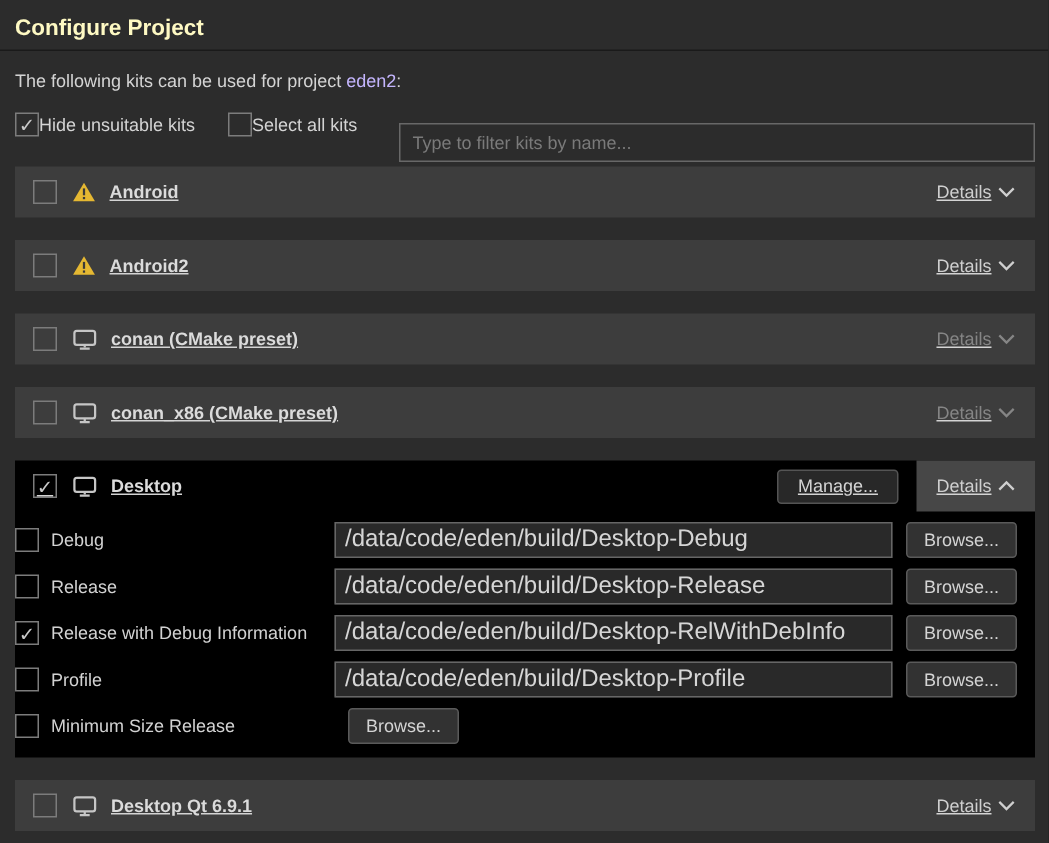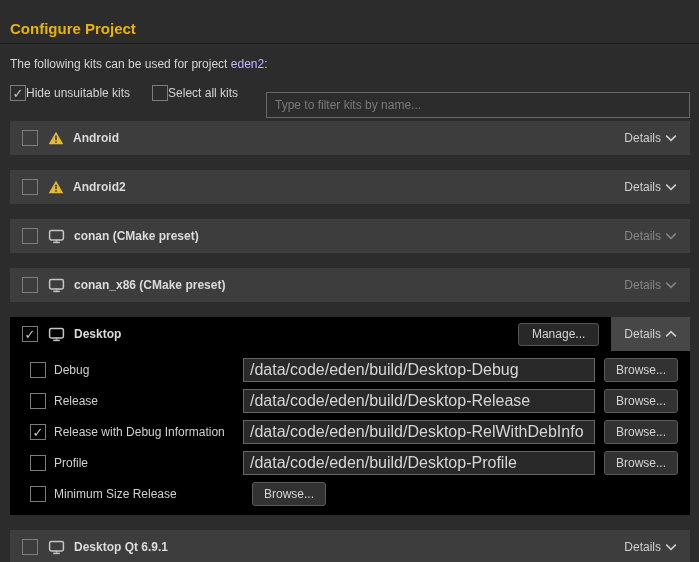--- a/index.html
+++ b/index.html
@@ -2,21 +2,21 @@
 <html><head>
 <meta charset="utf-8">
 <style>
   * { margin:0; padding:0; box-sizing:border-box; }
   html,body { background:#222; }
   .page {
     position:relative; width:699px; height:562px; background:#2c2c2c;
     font-family:"Liberation Sans","DejaVu Sans",sans-serif; font-size:12px;
     color:#d4d4d4; overflow:hidden;
   }
-  .title { padding:10px 10px 6px 10px; font-size:15px; font-weight:bold; color:#eab308;margin-top:10px; }
+  .title { padding:10px 10px 6px 10px; font-size:15px; font-weight:bold; color:#fef9c3; }
   .divider { height:1px; background:#1a1a1a; }
   .subtitle { margin:13px 10px 0 10px; color:#d4d4d4; }
   .subtitle b { font-weight:normal; color:#c4b5fd; }
 
   .filter-bar { position:relative; margin:9px 9px 0 10px; height:26px; display:flex; align-items:center; }
   .checkbox-group { display:flex; align-items:center; margin-right:22px; cursor:default; }
   .checkbox {
     width:16px; height:16px; border:1px solid #7c7c7c; background:transparent;
     display:inline-flex; align-items:center; justify-content:center; flex:0 0 16px;
     position:relative;
@@ -26,21 +26,21 @@
   }
   .filter-input {
     position:absolute; left:256px; right:0; top:12px; height:26px;
     background:#2c2c2c; border:1px solid #686868; color:#d4d4d4;
     padding:0 8px; font:inherit; outline:none;
   }
   .filter-input::placeholder { color:#7a7a7a; }
 
   .kit-row {
     margin:15px 9px 0 10px; height:34px; background:#3d3d3d;
-    display:flex; align-items:center; padding-left:12px;
+    display:flex; align-items:center; padding-left:12px;text-decoration:underline;
   }
   .kit-row .checkbox { margin-right:10px; }
   .kit-icon { margin-right:9px; display:flex; align-items:center; }
   .kit-name { font-weight:bold; color:#dbdbdb; }
   .spacer { flex:1; }
   .details-btn {
     display:flex; align-items:center; gap:4px; padding:0 13px; height:100%;
     color:#cfcfcf; cursor:default; user-select:none;
   }
   .details-btn.dim { color:#858585; }
@@ -48,21 +48,21 @@
   .chevron { display:block; }
   .chevron.up { transform:rotate(180deg); }
 
   .kit-panel { margin:15px 9px 0 10px; background:#000000; padding-bottom:9px; }
   .kit-panel .kit-row { margin:0; background:transparent; }
   .manage-btn {
     height:23px; padding:0 13px; margin-right:12px;
     background:#282828; border:1px solid #545454; border-radius:3px;
     color:#d4d4d4; font:inherit; cursor:default;
   }
-  .config-row { display:flex; align-items:center; height:24px; margin:7px 12px 0 20px; }
+  .config-row { display:flex; align-items:center; height:24px; margin:7px 12px 0 0; }
   .config-row .checkbox { margin-right:8px; }
   .config-label { flex:0 0 189px; color:#d2d2d2; }
   .config-input {
     flex:1; height:24px; background:#292929; border:1px solid #666666;
     color:#d6d6d6; padding:0 6px; font:inherit; font-size:16px; outline:none; min-width:0;
   }
   .config-input.focused { border-color:#4a7cbe; background:#2c323c; }
   .browse-btn {
     flex:0 0 74px; margin-left:9px; height:24px;
     background:#323232; border:1px solid #5a5a5a; border-radius:3px;

